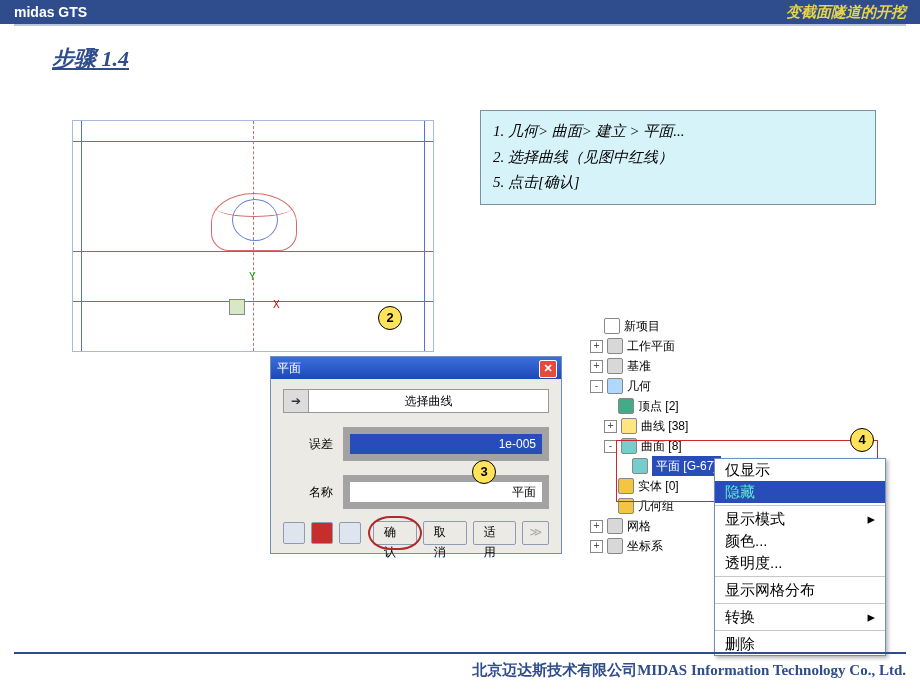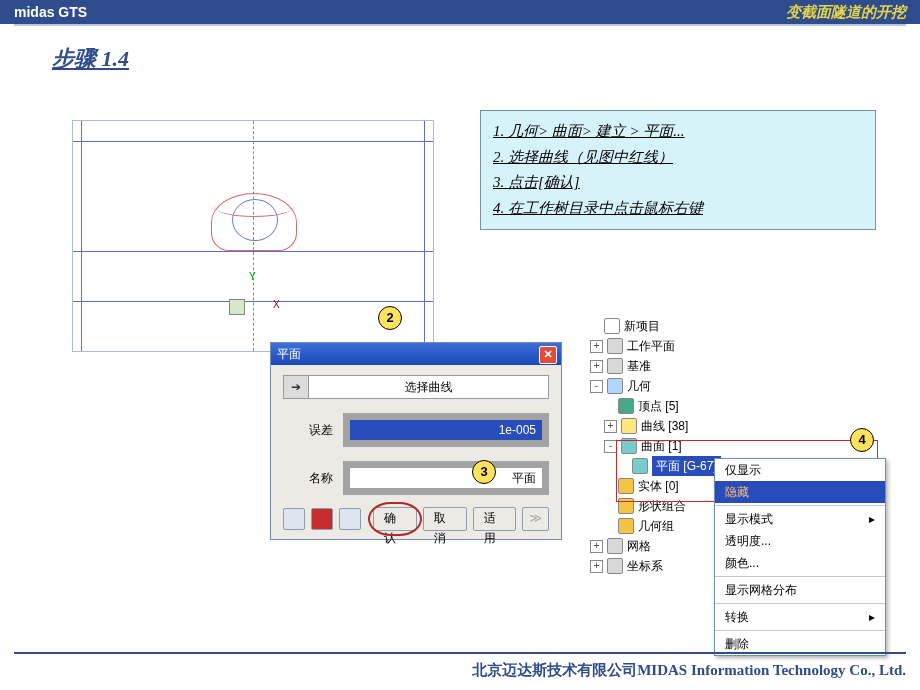--- a/index.html
+++ b/index.html
@@ -4,36 +4,36 @@
 <style>
   html,body{margin:0;padding:0;font-family:"Microsoft YaHei","SimSun",Arial,sans-serif;background:#fff;}
   .slide{width:920px;height:690px;position:relative;background:#fff;overflow:hidden;}
   
   .topbar{background:#2f4c8c;height:24px;color:#fff;font-weight:bold;font-size:14px;line-height:24px;padding:0 14px;display:flex;justify-content:space-between;}
   .topbar .right{color:#e6d44a;font-style:italic;font-family:"KaiTi","SimSun",serif;font-size:15px;}
   .thinrule{height:2px;background:#b9c5dd;margin:0 14px;}
   
   .step-title{color:#2f4c8c;font-style:italic;font-weight:bold;font-size:22px;text-decoration:underline;font-family:"Times New Roman","SimSun",serif;margin:18px 0 12px 52px;}
   
-  .instr{position:absolute;left:480px;top:110px;width:370px;border:1px solid #7a929c;background:#d7f3fa;padding:8px 12px;font-size:15px;font-style:italic;font-family:"Times New Roman","SimSun",serif;line-height:1.7;text-decoration:underline;}
+  .instr{position:absolute;left:480px;top:110px;width:370px;border:1px solid #7a929c;background:#d7f3fa;padding:8px 12px;font-size:15px;font-style:italic;font-family:"Times New Roman","SimSun",serif;line-height:1.7;}
   
   .viewport{position:absolute;left:72px;top:120px;width:360px;height:230px;border:1px solid #a8b8df;background:#fff;}
   .viewport .hline{position:absolute;left:0;right:0;height:1px;background:#5a6fd0;}
   .viewport .vline{position:absolute;top:0;bottom:0;width:1px;background:#5a6fd0;}
   .viewport .centerline{position:absolute;top:0;bottom:0;left:50%;width:0;border-left:1px dashed #d86a6a;}
   .viewport .shape{position:absolute;left:138px;top:72px;width:84px;height:56px;border:1px solid #d86a6a;border-radius:50% 50% 18px 18px;}
   .viewport .shape .inner1{position:absolute;left:20px;top:5px;width:44px;height:40px;border:1px solid #6a7fd8;border-radius:50%;}
   .viewport .shape .inner2{position:absolute;left:2px;top:2px;width:80px;height:20px;border-bottom:1px solid #d86a6a;border-radius:50%;}
   .axisY{position:absolute;left:176px;top:150px;color:#0a0;font-size:10px;}
   .axisX{position:absolute;left:200px;top:178px;color:#c00;font-size:10px;}
   .axisZ{position:absolute;left:156px;top:178px;width:14px;height:14px;border:1px solid #888;background:#d6e8c8;}
   
   .badge{position:absolute;width:22px;height:22px;border:1.5px solid #000;background:#ffe35a;border-radius:50%;text-align:center;font:bold 13px/22px Arial;}
   
-  .dialog{position:absolute;left:270px;top:342px;width:290px;font-size:12px;font-family:"SimSun",Arial;border:1px solid #6f8fb8;background:#eceae5;}
+  .dialog{position:absolute;left:270px;top:356px;width:290px;font-size:12px;font-family:"SimSun",Arial;border:1px solid #6f8fb8;background:#eceae5;}
   .dialog .titlebar{height:22px;background:linear-gradient(#3d6fd8,#1a49b8);color:#fff;font-size:12px;line-height:22px;padding:0 6px;position:relative;}
   .dialog .closex{position:absolute;right:4px;top:3px;width:16px;height:16px;background:#e44b3a;border:1px solid #fff;color:#fff;text-align:center;font:bold 11px/14px Arial;border-radius:2px;}
   .dialog .body{padding:10px 12px 8px 12px;}
   .widebtn{display:flex;align-items:center;border:1px solid #999;background:#fff;height:22px;}
   .widebtn .arrow{width:24px;height:22px;background:#dcdcdc;border-right:1px solid #999;text-align:center;line-height:22px;color:#333;}
   .widebtn .lbl{flex:1;text-align:center;}
   .row{display:flex;align-items:center;margin-top:14px;gap:10px;}
   .row .lab{width:50px;text-align:right;}
   .txt{flex:1;border:7px solid #a3a3a3;height:20px;background:#fff;line-height:20px;padding:0 6px;text-align:right;}
   .txt.sel{background:#284dbb;color:#fff;}
@@ -54,23 +54,23 @@
   .ico.grid{background:#d8d8d8;}
   .ico.geom{background:#b0d8ff;}
   .ico.pt{background:#4a8;}
   .ico.curve{background:#ffe680;}
   .ico.surf{background:#7cc;}
   .ico.folder{background:#f4c542;}
   .selnode{background:#284dbb;color:#fff;padding:0 4px;}
   .redbox{position:absolute;border:1.5px solid #c62a2a;}
   .redbox.a{left:616px;top:440px;width:260px;height:60px;}
   
-  .ctxmenu{position:absolute;left:714px;top:458px;width:170px;background:#fff;border:1px solid #6f8fb8;box-shadow:2px 2px 4px rgba(0,0,0,.3);font-size:12px;font-family:"SimSun",Arial;}
+  .ctxmenu{position:absolute;left:714px;top:458px;width:170px;background:#fff;border:1px solid #6f8fb8;box-shadow:2px 2px 4px rgba(0,0,0,.3);font-size:15px;font-family:"SimSun",Arial;}
   .ctxmenu .mi{height:22px;line-height:22px;padding:0 10px;display:flex;justify-content:space-between;align-items:center;}
-  .ctxmenu .mi.sel{background:#284dbb;color:#fdba74;}
+  .ctxmenu .mi.sel{background:#284dbb;color:#5eead4;}
   .ctxmenu .sep{height:1px;background:#c8c8c8;margin:2px 0;}
   .ctxmenu .arr{color:inherit;}
   
   .footrule{position:absolute;left:14px;right:14px;bottom:36px;height:2px;background:#2f4c8c;}
   .footer{position:absolute;right:14px;bottom:10px;color:#2f4c8c;font-weight:bold;font-family:"Times New Roman","SimSun",serif;font-size:15px;}
 </style>
 </head>
 <body>
 
 <div class="slide">
@@ -79,22 +79,21 @@
     <span>midas GTS</span>
     <span class="right">变截面隧道的开挖</span>
   </div>
   <div class="thinrule"></div>
 
   <div class="step-title">步骤 1.4</div>
 
   <div class="instr">
     <div>1. 几何&gt; 曲面&gt; 建立 &gt; 平面...</div>
     <div>2. 选择曲线（见图中红线）</div>
-    <div>3. 点击[确认]</div>
-    <div>4. 在工作树目录中点击鼠标右键</div>
+    <div>5. 点击[确认]</div>
   </div>
 
   <div class="viewport">
     <div class="hline" style="top:20px"></div>
     <div class="hline" style="top:130px"></div>
     <div class="hline" style="top:180px"></div>
     <div class="vline" style="left:8px"></div>
     <div class="vline" style="right:8px"></div>
     <div class="centerline"></div>
     <div class="shape">
@@ -157,57 +156,51 @@
       </div>
     <div class="node">
         <span class="exp">-</span>
         <span class="ico geom"></span>
         <span>几何</span>
       </div>
     <div class="node">
         <span class="sp"></span>
         <span class="sp"></span>
         <span class="ico pt"></span>
-        <span>顶点 [5]</span>
+        <span>顶点 [2]</span>
       </div>
     <div class="node">
         <span class="sp"></span>
         <span class="exp">+</span>
         <span class="ico curve"></span>
         <span>曲线 [38]</span>
       </div>
     <div class="node">
         <span class="sp"></span>
         <span class="exp">-</span>
         <span class="ico surf"></span>
-        <span>曲面 [1]</span>
+        <span>曲面 [8]</span>
       </div>
     <div class="node">
         <span class="sp"></span>
         <span class="sp"></span>
         <span class="sp"></span>
         <span class="ico surf"></span>
         <span class="selnode">平面 [G-67]</span>
       </div>
     <div class="node">
         <span class="sp"></span>
         <span class="sp"></span>
         <span class="ico folder"></span>
         <span>实体 [0]</span>
       </div>
     <div class="node">
         <span class="sp"></span>
         <span class="sp"></span>
         <span class="ico folder"></span>
-        <span>形状组合</span>
-      </div>
-    <div class="node">
-        <span class="sp"></span>
-        <span class="sp"></span>
-        <span class="ico folder"></span>
         <span>几何组</span>
       </div>
     <div class="node">
         <span class="exp">+</span>
         <span class="ico grid"></span>
         <span>网格</span>
       </div>
     <div class="node">
         <span class="exp">+</span>
         <span class="ico grid"></span>
@@ -224,24 +217,24 @@
       </div>
     <div class="mi sel">
         <span>隐藏</span>
       </div>
     <div class="sep"></div>
     <div class="mi">
         <span>显示模式</span>
         <span class="arr">▸</span>
       </div>
     <div class="mi">
+        <span>颜色...</span>
+      </div>
+    <div class="mi">
         <span>透明度...</span>
-      </div>
-    <div class="mi">
-        <span>颜色...</span>
       </div>
     <div class="sep"></div>
     <div class="mi">
         <span>显示网格分布</span>
       </div>
     <div class="sep"></div>
     <div class="mi">
         <span>转换</span>
         <span class="arr">▸</span>
       </div>

